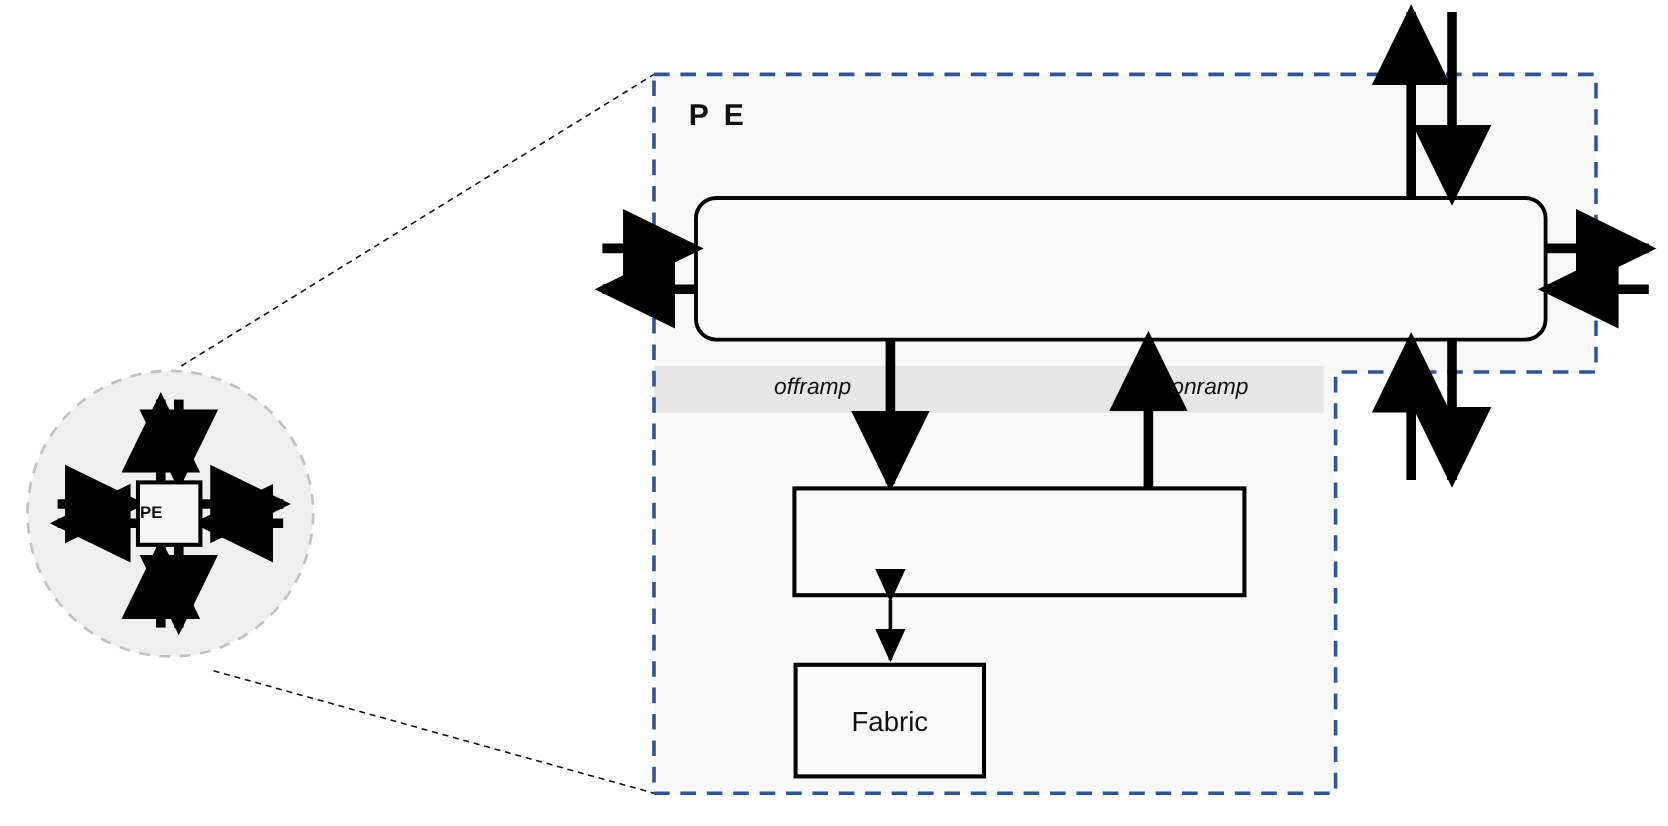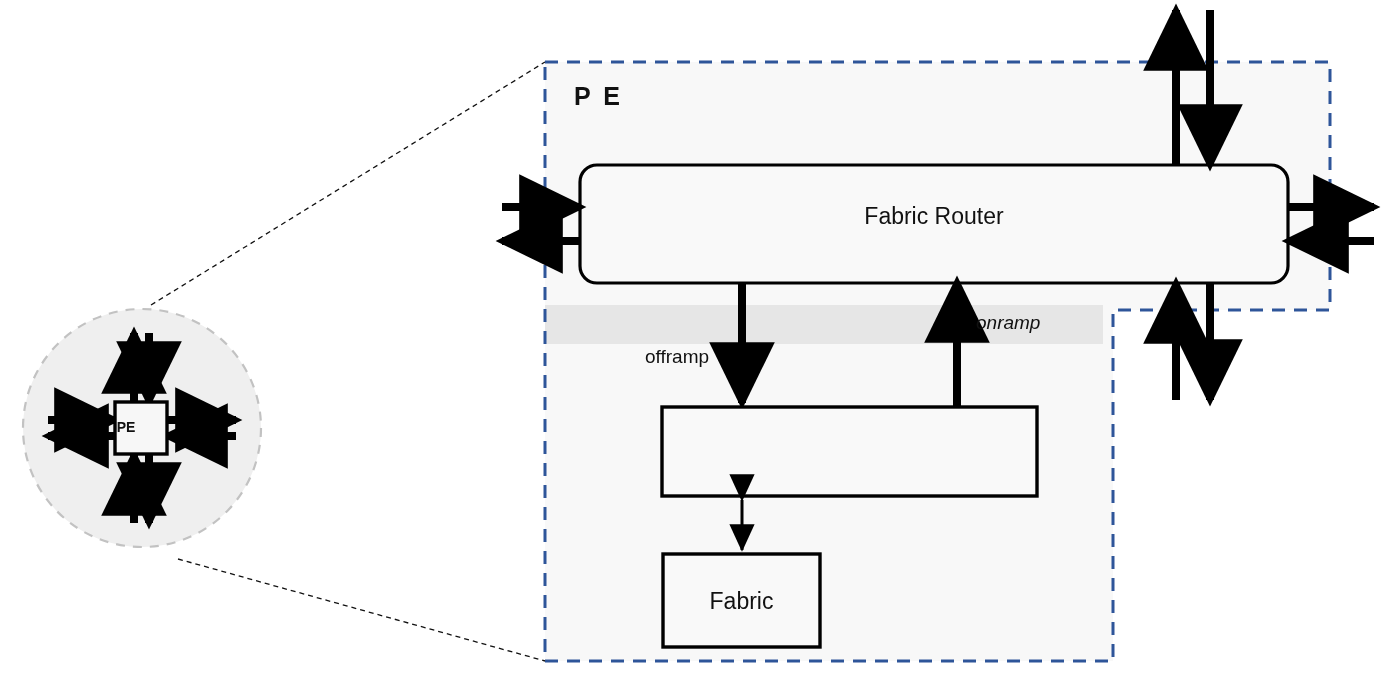--- a/index.html
+++ b/index.html
@@ -60,22 +60,22 @@
     top: 588px;
     width: 157px;
     text-align: center;
     font-size: 23px;
     font-family: "Liberation Sans", sans-serif;
   }
   .lbl-offramp {
     left: 645px;
     top: 312px;
     font-size: 19px;
+    font-style: italic;
     font-family: "Liberation Sans", sans-serif;
-    margin-top: 34px;
   }
   .lbl-onramp {
     left: 976px;
     top: 312px;
     font-size: 19px;
     font-style: italic;
     font-family: "Liberation Sans", sans-serif;
   }
   .lbl-pe-small {
     left: 100px;
@@ -163,21 +163,20 @@
 
     <rect x="662" y="407" width="375" height="89" fill="#f9f9f9" stroke="#000" stroke-width="3.4"></rect>
 
     <line x1="742" y1="500" x2="742" y2="550" stroke="#000" stroke-width="3" marker-start="url(#ah-thin)" marker-end="url(#ah-thin)"></line>
 
     <rect x="663" y="554" width="157" height="93" fill="#f9f9f9" stroke="#000" stroke-width="3.4"></rect>
   </svg>
 
   <div class="lbl lbl-pe-title">P E</div>
 
-  <div class="lbl lbl-router">Fabric Router</div>
 
 
   <div class="lbl lbl-memory">Fabric</div>
 
   <div class="lbl lbl-offramp">offramp</div>
 
   <div class="lbl lbl-onramp">onramp</div>
 
   <div class="lbl lbl-pe-small">PE</div>
 

